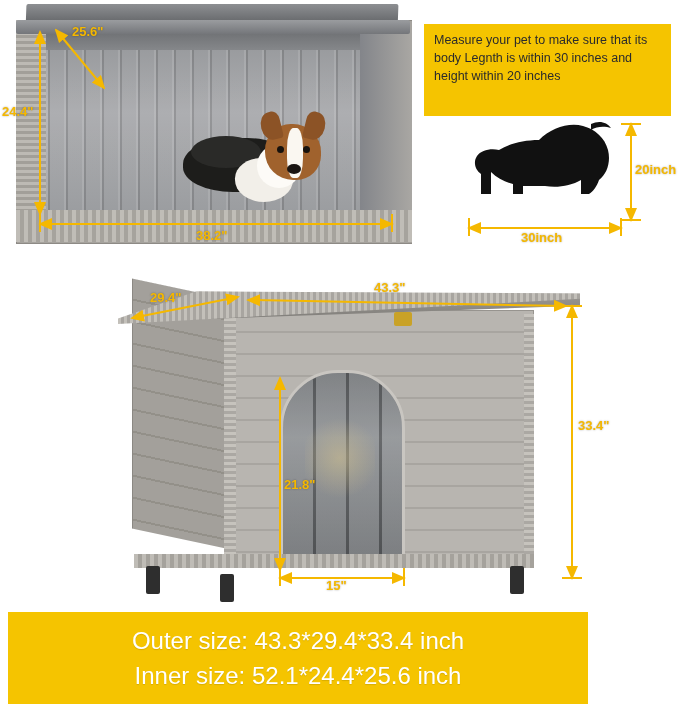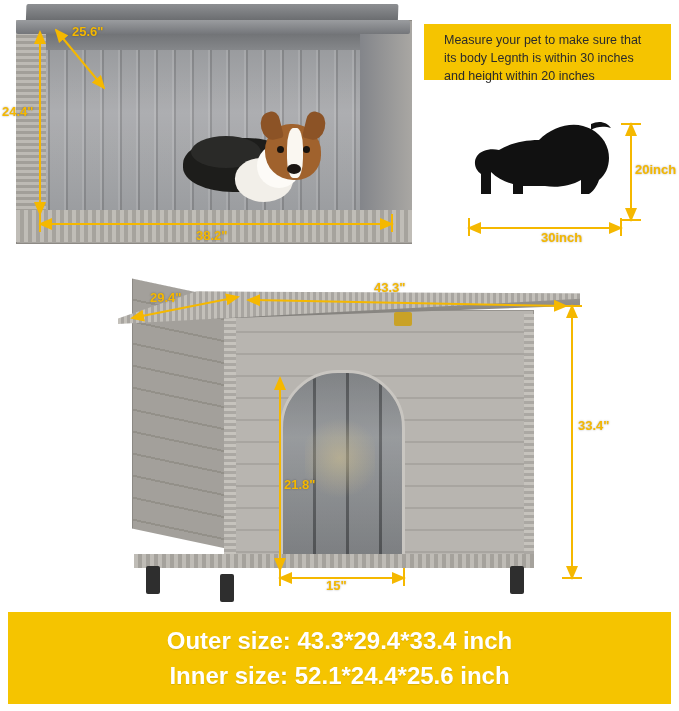--- a/index.html
+++ b/index.html
@@ -207,23 +207,23 @@
     background: #1a1512;
     border-radius: 50%;
   }
 
   
   .callout {
     position: absolute;
     left: 424px;
     top: 24px;
     width: 247px;
-    height: 56px;
+    height: 92px;
     background: #f5c400;
-    padding: 8px 20px;
+    padding: 8px 10px;
     box-sizing: border-box;
     color: #2b2b2b;
     font-size: 12.5px;
     line-height: 1.42;
   }
 
   
   .sil-block {
     position: absolute;
     left: 455px;
@@ -356,27 +356,27 @@
     left: 22px; top: 40px;
     width: 70px; height: 90px;
     background: radial-gradient(circle, rgba(220,200,140,0.45), rgba(120,110,80,0) 70%);
   }
 
   
   .banner {
     position: absolute;
     left: 8px;
     top: 612px;
-    width: 663px;
+    width: 580px;
     height: 92px;
     background: #f5c400;
     color: #ffffff;
     text-align: center;
     font-size: 24px;
-    font-weight: bold;
+    font-weight: normal;
     padding-top: 12px;
     box-sizing: border-box;
     line-height: 1.45;
     text-shadow: 0 1px 1px rgba(0,0,0,0.12);
   }
 </style>
 </head>
 <body>
 
 <div class="page">
@@ -442,21 +442,21 @@
       <path fill="#111111" d="M126,8 C134,4 142,6 146,12 C140,10 132,10 126,14 Z"></path>
     </svg>
     <svg width="200" height="140" style="position:absolute;left:0;top:0;">
       <line x1="14" y1="118" x2="166" y2="118" stroke="#f5b800" stroke-width="2" marker-start="url(#ar2)" marker-end="url(#ar)"></line>
       <line x1="14" y1="108" x2="14" y2="126" stroke="#f5b800" stroke-width="2"></line>
       <line x1="166" y1="108" x2="166" y2="126" stroke="#f5b800" stroke-width="2"></line>
       <line x1="176" y1="14" x2="176" y2="110" stroke="#f5b800" stroke-width="2" marker-start="url(#ar2)" marker-end="url(#ar)"></line>
       <line x1="166" y1="14" x2="186" y2="14" stroke="#f5b800" stroke-width="2"></line>
       <line x1="166" y1="110" x2="186" y2="110" stroke="#f5b800" stroke-width="2"></line>
     </svg>
-    <div class="dim-label" style="left:66px; top:120px;margin-left:20px;">30inch</div>
+    <div class="dim-label" style="left:66px; top:120px;">30inch</div>
     <div class="dim-label" style="left:180px; top:52px;">20inch</div>
   </div>
 
   <div class="main-photo">
     <div class="body-side"></div>
     <div class="body-front"></div>
     <div class="corner-trim"></div>
     <div class="right-trim"></div>
     <div class="roof"></div>
     <div class="roof-edge"></div>

